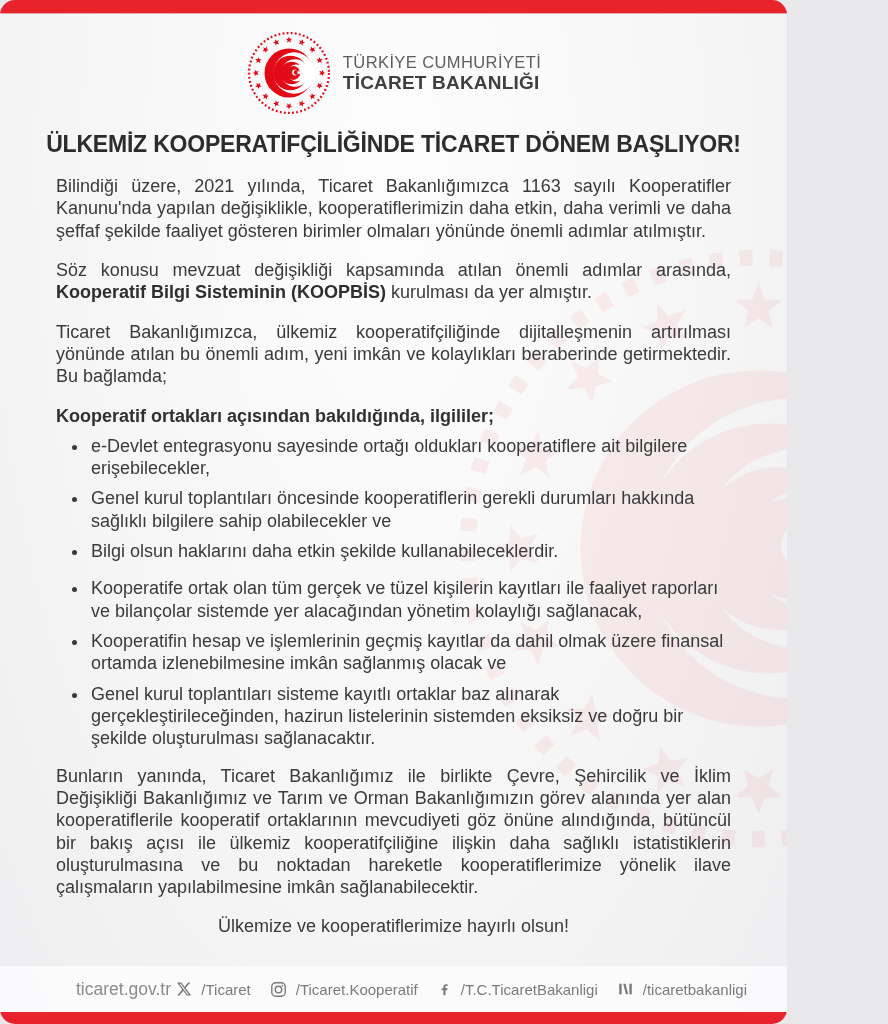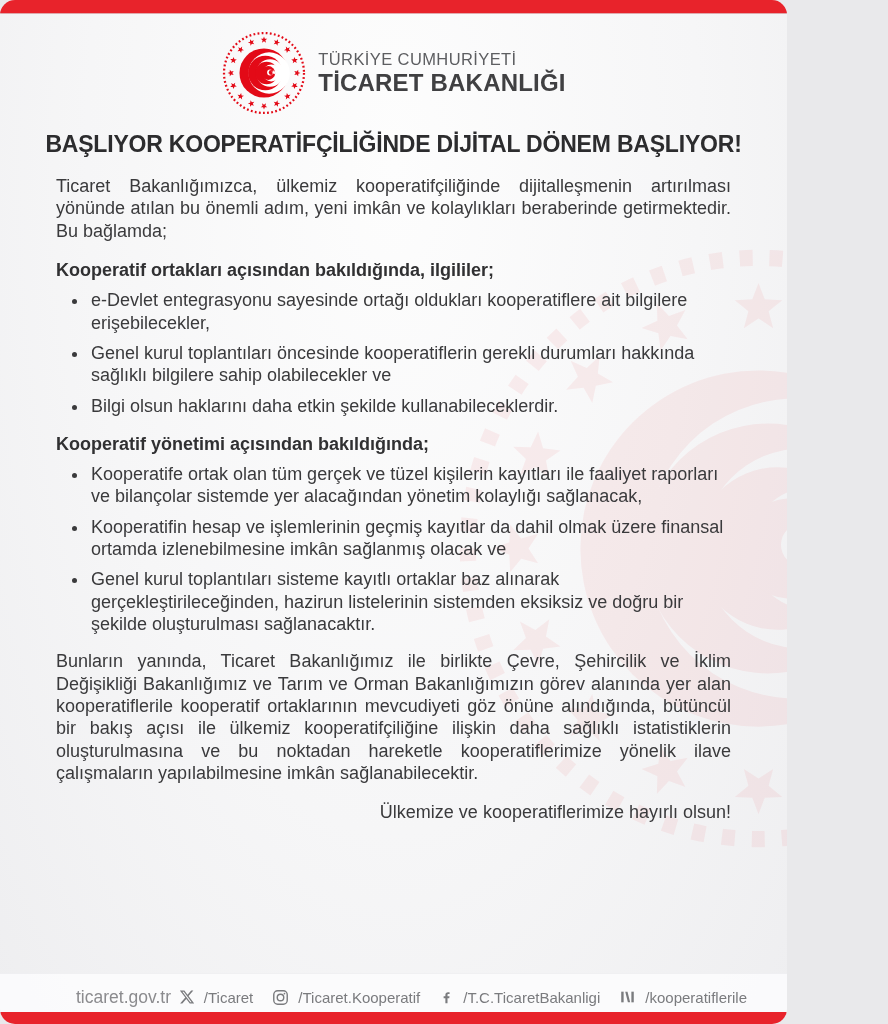--- a/index.html
+++ b/index.html
@@ -9,31 +9,31 @@
     font-family:Liberation Sans, sans-serif;
     border-radius:15px;
   }
   .bar{position:absolute;left:0;right:0;}
   .bar.top{top:0;height:13px;background:#E8232B;box-shadow:0 1px 0 rgba(180,25,35,.35);}
   .bar.bottom{bottom:0;height:12px;background:#E8232B;}
   .watermark{position:absolute;top:236px;left:446px;width:625px;height:625px;opacity:.055;pointer-events:none;}
   header.logo{position:relative;display:flex;justify-content:center;align-items:center;gap:11px;padding-top:30px;}
   .emblem{width:86px;height:86px;flex:0 0 auto;}
   .logo-text .l1{font-size:16.5px;color:#5d5e61;letter-spacing:.4px;}
-  .logo-text .l2{font-size:24px;font-weight:700;color:#404042;letter-spacing:.2px;}
+  .logo-text .l2{font-size:19px;font-weight:700;color:#404042;letter-spacing:.2px;}
   h1.title{position:relative;margin:15px 36px 0;text-align:center;font-size:23px;font-weight:700;color:#2c2c2e;letter-spacing:-.2px;}
   .content{position:relative;margin:17px 56px 0;color:#3a3a3c;font-size:18px;line-height:1.24;}
   .content p{margin:0 0 17px;text-align:justify;}
-  .content p.closing{text-align:right;margin-bottom:0;}
+  .content p.closing{text-align:center;margin-bottom:0;}
   .content h3{margin:16px 0 3px;font-size:18px;font-weight:700;color:#303032;}
   .content ul{margin:0 0 15px;padding-left:33px;}
   .content li{margin:8px 0 2px;padding-left:2px;}
   .content strong{font-weight:700;color:#2e2e30;}
   footer{
-    position:absolute;left:0;right:0;bottom:4px;height:47px;box-sizing:border-box;
+    position:absolute;left:0;right:0;bottom:12px;height:47px;box-sizing:border-box;
     display:flex;align-items:center;justify-content:space-between;padding:0 40px 0 76px;
     background:rgba(253,253,254,.82);border-top:1px solid rgba(120,120,125,.08);
   }
   .site{font-size:17.5px;color:#8b8b8e;}
   .socials{display:flex;align-items:center;gap:19px;}
   .social{display:inline-flex;align-items:center;gap:9px;font-size:15px;color:#7a7b7e;}
   .social svg{display:block;}
 </style>
 </head>
 <body>
@@ -85,36 +85,37 @@
   <header class="logo">
     <svg class="emblem" viewBox="-50 -50 100 100">
         <use href="#emblem"></use>
       </svg>
     <div class="logo-text">
       <div class="l1">TÜRKİYE CUMHURİYETİ</div>
       <div class="l2">TİCARET BAKANLIĞI</div>
     </div>
   </header>
 
-  <h1 class="title">BAŞLIYOR KOOPERATİFÇİLİĞİNDE DİJİTAL DÖNEM BAŞLIYOR!</h1>
+  <h1 class="title">ÜLKEMİZ KOOPERATİFÇİLİĞİNDE TİCARET DÖNEM BAŞLIYOR!</h1>
 
   <main class="content">
+    <p>Bilindiği üzere, 2021 yılında, Ticaret Bakanlığımızca 1163 sayılı Kooperatifler Kanunu'nda yapılan değişiklikle, kooperatiflerimizin daha etkin, daha verimli ve daha şeffaf şekilde faaliyet gösteren birimler olmaları yönünde önemli adımlar atılmıştır.</p>
 
+    <p><span>Söz konusu mevzuat değişikliği kapsamında atılan önemli adımlar arasında, </span><strong>Kooperatif Bilgi Sisteminin (KOOPBİS)</strong><span> kurulması da yer almıştır.</span></p>
 
 
     <p>Ticaret Bakanlığımızca, ülkemiz kooperatifçiliğinde dijitalleşmenin artırılması yönünde atılan bu önemli adım, yeni imkân ve kolaylıkları beraberinde getirmektedir. Bu bağlamda;</p>
 
     <h3>Kooperatif ortakları açısından bakıldığında, ilgililer;</h3>
     <ul>
       <li>e-Devlet entegrasyonu sayesinde ortağı oldukları kooperatiflere ait bilgilere erişebilecekler,</li>
       <li>Genel kurul toplantıları öncesinde kooperatiflerin gerekli durumları hakkında sağlıklı bilgilere sahip olabilecekler ve</li>
       <li>Bilgi olsun haklarını daha etkin şekilde kullanabileceklerdir.</li>
     </ul>
 
-    <h3>Kooperatif yönetimi açısından bakıldığında;</h3>
     <ul>
       <li>Kooperatife ortak olan tüm gerçek ve tüzel kişilerin kayıtları ile faaliyet raporları ve bilançolar sistemde yer alacağından yönetim kolaylığı sağlanacak,</li>
       <li>Kooperatifin hesap ve işlemlerinin geçmiş kayıtlar da dahil olmak üzere finansal ortamda izlenebilmesine imkân sağlanmış olacak ve</li>
       <li>Genel kurul toplantıları sisteme kayıtlı ortaklar baz alınarak gerçekleştirileceğinden, hazirun listelerinin sistemden eksiksiz ve doğru bir şekilde oluşturulması sağlanacaktır.</li>
     </ul>
 
     <p>Bunların yanında, Ticaret Bakanlığımız ile birlikte Çevre, Şehircilik ve İklim Değişikliği Bakanlığımız ve Tarım ve Orman Bakanlığımızın görev alanında yer alan kooperatiflerile kooperatif ortaklarının mevcudiyeti göz önüne alındığında, bütüncül bir bakış açısı ile ülkemiz kooperatifçiliğine ilişkin daha sağlıklı istatistiklerin oluşturulmasına ve bu noktadan hareketle kooperatiflerimize yönelik ilave çalışmaların yapılabilmesine imkân sağlanabilecektir.</p>
     <p class="closing">Ülkemize ve kooperatiflerimize hayırlı olsun!</p>
   </main>
 
@@ -140,19 +141,19 @@
             <path d="M13.6 22v-8.1h2.8l.4-3.2h-3.2V8.8c0-.9.3-1.6 1.6-1.6h1.7V4.3c-.3 0-1.4-.1-2.5-.1-2.5 0-4.2 1.5-4.2 4.3v2.2H7.4v3.2h2.8V22z"></path>
           </svg>
         <span>/T.C.TicaretBakanligi</span>
       </span>
       <span class="social">
         <svg width="17" height="16" viewBox="0 0 24 24" fill="#7a7b7e">
             <rect x="2.6" y="4" width="3.6" height="16"></rect>
             <polygon points="8.6,4 12,4 16,20 12.6,20"></polygon>
             <rect x="17.8" y="4" width="3.6" height="16"></rect>
           </svg>
-        <span>/kooperatiflerile</span>
+        <span>/ticaretbakanligi</span>
       </span>
     </div>
   </footer>
 
   <div class="bar bottom"></div>
 </div>
 
 </body></html>

